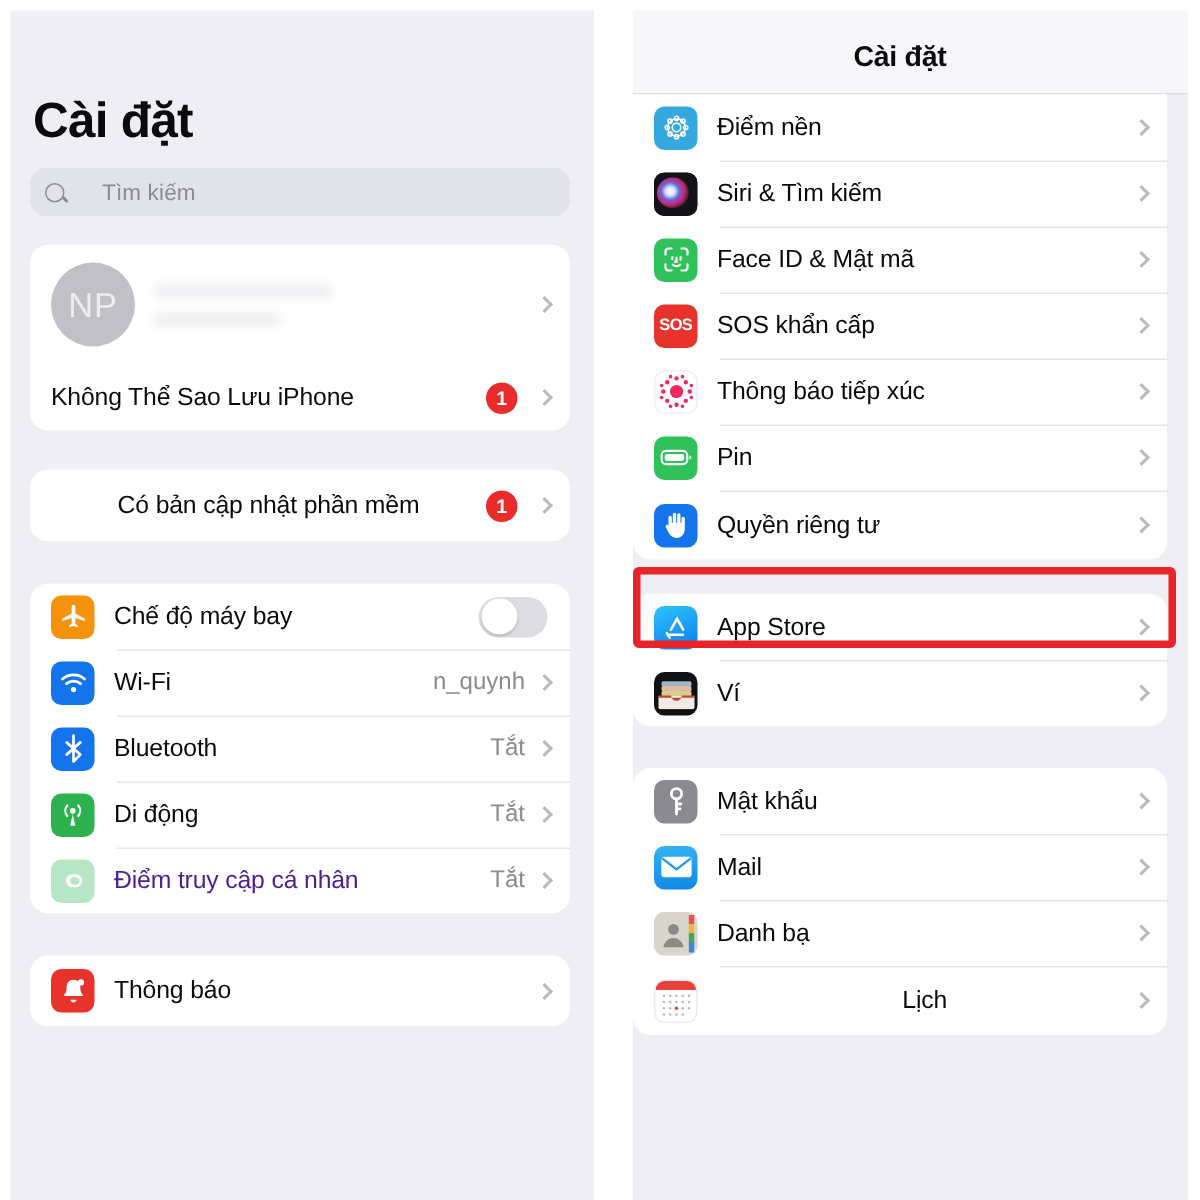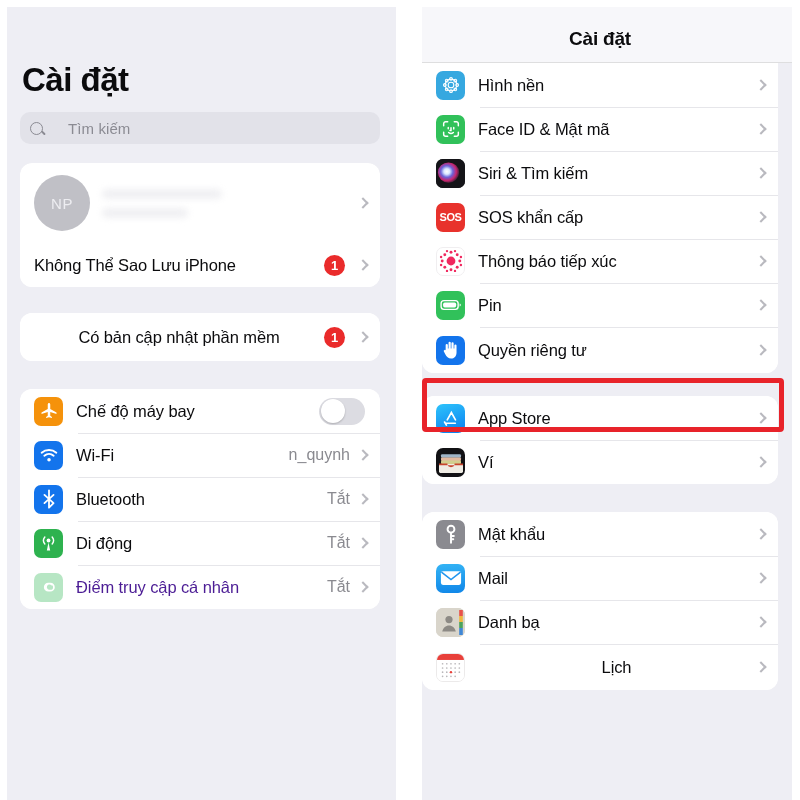--- a/index.html
+++ b/index.html
@@ -177,21 +177,21 @@
     display: flex;
     align-items: center;
     padding: 12px 13px 12px 14px;
     min-height: 74px;
   }
   .avatar {
     width: 56px; height: 56px;
     border-radius: 50%;
     background: #c0c0c6;
     color: #ededf1;
-    font-size: 15px;
+    font-size: 23px;
     letter-spacing: 0.5px;
     display: flex;
     align-items: center;
     justify-content: center;
     flex: none;
   }
   .acct-mid { flex: 1; padding-left: 12px; }
   .blur-line {
     height: 10px;
     border-radius: 5px;
@@ -346,20 +346,33 @@
             <svg width="20" height="20" viewBox="0 0 24 24">
                 <path fill="none" stroke="#fff" stroke-width="2.1" stroke-linecap="round" d="M15.5 9.2a4.2 4.2 0 1 0-3 7.2h1.2a4.2 4.2 0 0 0 0-8.4h-2.6a4.2 4.2 0 1 0 0 8.4"></path>
               </svg>
           </span>
           <span class="row-label">Điểm truy cập cá nhân</span>
           <span class="row-value">Tắt</span>
           <span class="chev"></span>
         </div>
       </div>
 
+      <div class="card" style="margin-top:28px;">
+        <div class="row" style="min-height:47px;">
+          <span class="icon-tile" style="background:#e8322c;">
+            <svg width="18" height="19" viewBox="0 0 22 23">
+              <path fill="#fff" d="M11 2.6c-3.3 0-5.6 2.5-5.6 6.1 0 3.9-.9 5-1.9 6-.4.4-.2 1.1.4 1.1h14.2c.6 0 .8-.7.4-1.1-1-1-1.9-2.1-1.9-6 0-3.6-2.3-6.1-5.6-6.1z"></path>
+              <path fill="#fff" d="M11 21c1.3 0 2.4-.9 2.5-2.1h-5c.1 1.2 1.2 2.1 2.5 2.1z"></path>
+              <circle cx="17" cy="4.7" r="2.6" fill="#fff"></circle>
+            </svg>
+          </span>
+          <span class="row-label">Thông báo</span>
+          <span class="chev"></span>
+        </div>
+      </div>
 
     </div>
   </div>
 
   <div class="panel panel-right">
 
     <div class="rp-header">
       <span class="t">Cài đặt</span>
     </div>
 
@@ -377,54 +390,54 @@
                   <circle cx="12" cy="18.7" r="1.5"></circle>
                 <circle cx="5.3" cy="12" r="1.5"></circle>
                   <circle cx="18.7" cy="12" r="1.5"></circle>
                 <circle cx="7.3" cy="7.3" r="1.5"></circle>
                   <circle cx="16.7" cy="16.7" r="1.5"></circle>
                 <circle cx="16.7" cy="7.3" r="1.5"></circle>
                   <circle cx="7.3" cy="16.7" r="1.5"></circle>
               </g>
             </svg>
           </span>
-          <span class="row-label">Hình nền</span>
-          <span class="chev"></span>
-        </div>
-
-        <div class="row">
-          <span class="icon-tile" style="background:#31c15a;">
-            <svg width="22" height="22" viewBox="0 0 24 24">
-              <g fill="none" stroke="#fff" stroke-width="1.6" stroke-linecap="round">
-                <path d="M4 8.4V6.2A2.2 2.2 0 0 1 6.2 4h2.2M15.6 4h2.2A2.2 2.2 0 0 1 20 6.2v2.2M20 15.6v2.2a2.2 2.2 0 0 1-2.2 2.2h-2.2M8.4 20H6.2A2.2 2.2 0 0 1 4 17.8v-2.2"></path>
-                <path d="M9 10.3v1.5M15 10.3v1.8M12 10.6v3.1h-1.1M9.4 15.8c1.5 1.3 3.7 1.3 5.2 0"></path>
-              </g>
-            </svg>
-          </span>
-          <span class="row-label">Face ID &amp; Mật mã</span>
+          <span class="row-label">Điểm nền</span>
           <span class="chev"></span>
         </div>
 
         <div class="row">
           <span class="icon-tile" style="background:#141418;">
             <svg width="29" height="29" viewBox="0 0 30 30">
               <defs>
                 <radialGradient id="sg" cx="42%" cy="45%" r="62%">
                   <stop offset="0%" stop-color="#ffffff"></stop>
                   <stop offset="22%" stop-color="#d9e8ff"></stop>
                   <stop offset="46%" stop-color="#6b63d8"></stop>
                   <stop offset="72%" stop-color="#c7256f"></stop>
                   <stop offset="100%" stop-color="#1d1d28"></stop>
                 </radialGradient>
               </defs>
               <rect width="30" height="30" fill="#141418"></rect>
               <ellipse cx="13" cy="14" rx="11" ry="10.5" fill="url(#sg)"></ellipse>
             </svg>
           </span>
           <span class="row-label">Siri &amp; Tìm kiếm</span>
+          <span class="chev"></span>
+        </div>
+
+        <div class="row">
+          <span class="icon-tile" style="background:#31c15a;">
+            <svg width="22" height="22" viewBox="0 0 24 24">
+              <g fill="none" stroke="#fff" stroke-width="1.6" stroke-linecap="round">
+                <path d="M4 8.4V6.2A2.2 2.2 0 0 1 6.2 4h2.2M15.6 4h2.2A2.2 2.2 0 0 1 20 6.2v2.2M20 15.6v2.2a2.2 2.2 0 0 1-2.2 2.2h-2.2M8.4 20H6.2A2.2 2.2 0 0 1 4 17.8v-2.2"></path>
+                <path d="M9 10.3v1.5M15 10.3v1.8M12 10.6v3.1h-1.1M9.4 15.8c1.5 1.3 3.7 1.3 5.2 0"></path>
+              </g>
+            </svg>
+          </span>
+          <span class="row-label">Face ID &amp; Mật mã</span>
           <span class="chev"></span>
         </div>
 
         <div class="row">
           <span class="icon-tile" style="background:#e8322c;">
             <span style="color:#fff;font-size:11px;font-weight:700;letter-spacing:-0.4px;font-family:'Liberation Sans',sans-serif;">SOS</span>
           </span>
           <span class="row-label">SOS khẩn cấp</span>
           <span class="chev"></span>
         </div>

